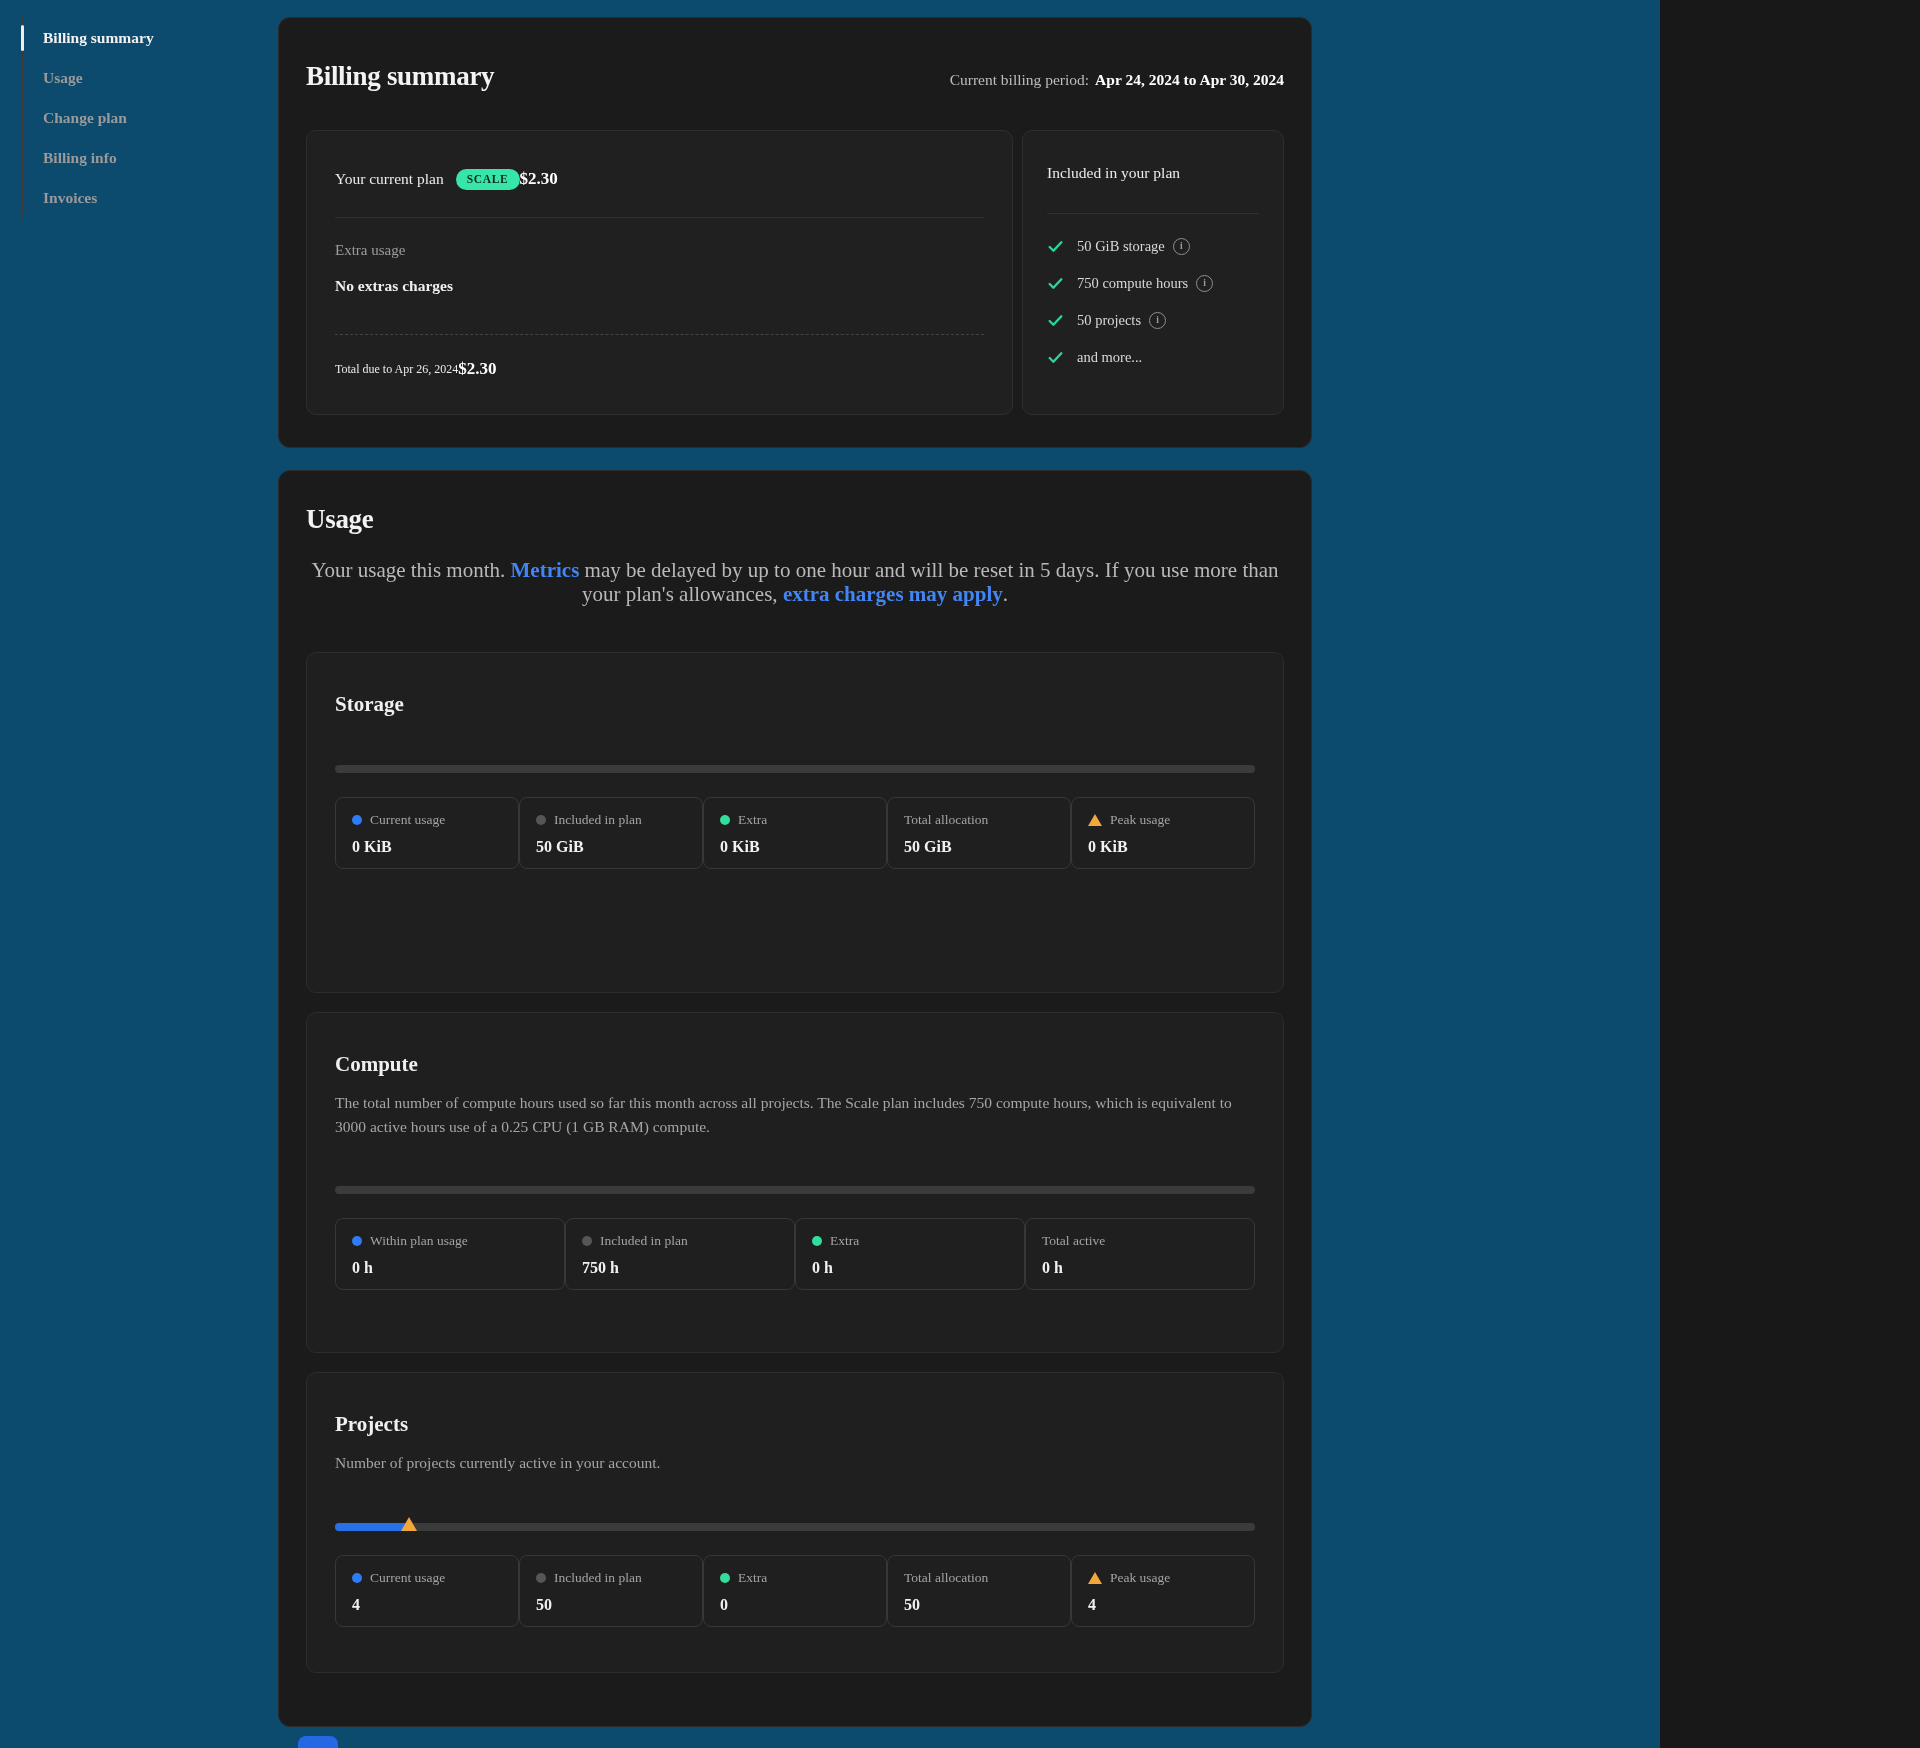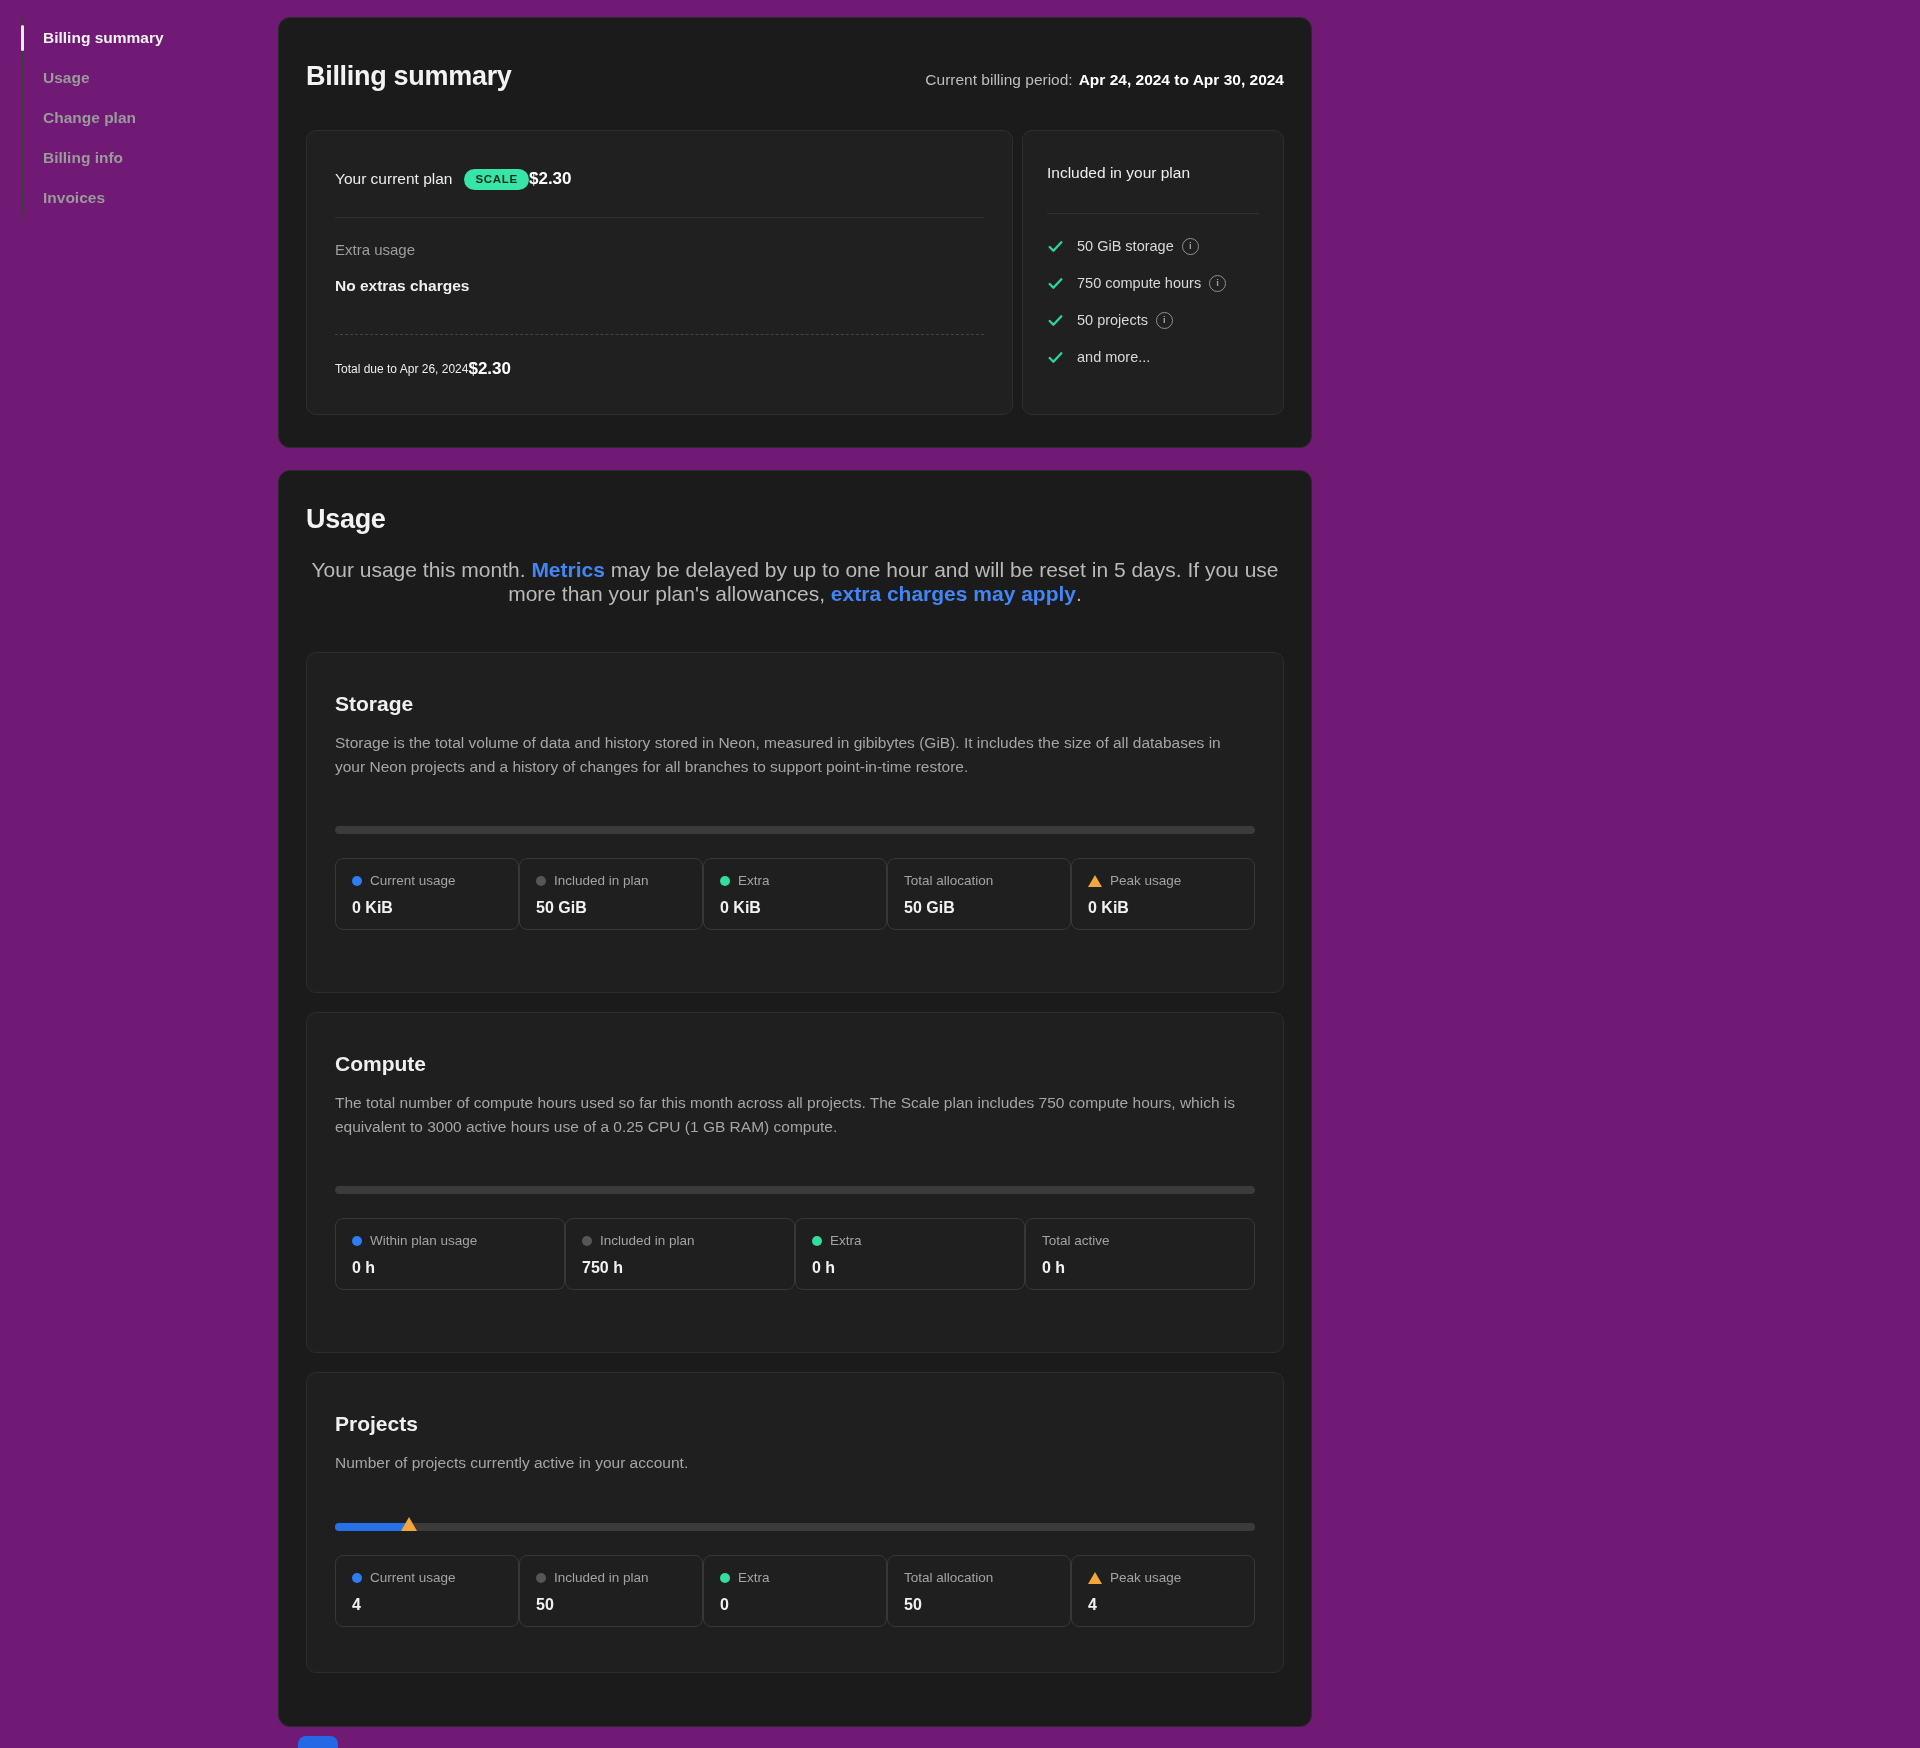--- a/index.html
+++ b/index.html
@@ -1,17 +1,17 @@
 <!DOCTYPE html>
 <html><head>
 <meta charset="utf-8">
 <style>
   html,body{margin:0;padding:0;background:#181818;}
-  .page{position:relative;width:1920px;height:1748px;background:#701a75;overflow:hidden;
-        font-family:Liberation Sans, sans-serif;color:#e8e8e8;}
+  .page{position:relative;width:1660px;height:1748px;background:#0c4a6e;overflow:hidden;
+        font-family:Liberation Serif, serif;color:#e8e8e8;}
 
   
   .sidebar{position:absolute;left:22px;top:18px;width:230px;border-left:1px solid #3a3a3a;}
   .side-item{position:relative;padding:10px 0 10px 20px;font-size:15.5px;font-weight:700;
              color:#9a9a9a;cursor:pointer;line-height:20px;}
   .side-item.active{color:#f2f2f2;}
   .side-item.active::before{content:"";position:absolute;left:-2px;top:7px;bottom:7px;width:3px;
              background:#ededed;border-radius:2px;}
 
   
@@ -164,21 +164,20 @@
 
     <p class="usage-desc" style="margin-bottom:0;">
       <span>Your usage this month.</span>
       <a class="lnk">Metrics</a>
       <span>may be delayed by up to one hour and will be reset in 5 days. If you use more than your plan's allowances,</span>
       <a class="lnk">extra charges may apply</a><span>.</span>
     </p>
 
     <div class="section first">
       <div class="sec-title">Storage</div>
-      <div class="sec-desc">Storage is the total volume of data and history stored in Neon, measured in gibibytes (GiB). It includes the size of all databases in your Neon projects and a history of changes for all branches to support point-in-time restore.</div>
       <div class="bar">
         <div class="bar-fill" style="width: 0%;"></div>
       </div>
       <div class="tiles">
         <div class="tile">
           <div class="t-label">
               <span class="dot dot-blue"></span>
               <span>Current usage</span>
             </div>
           <div class="t-value">0 KiB</div>

